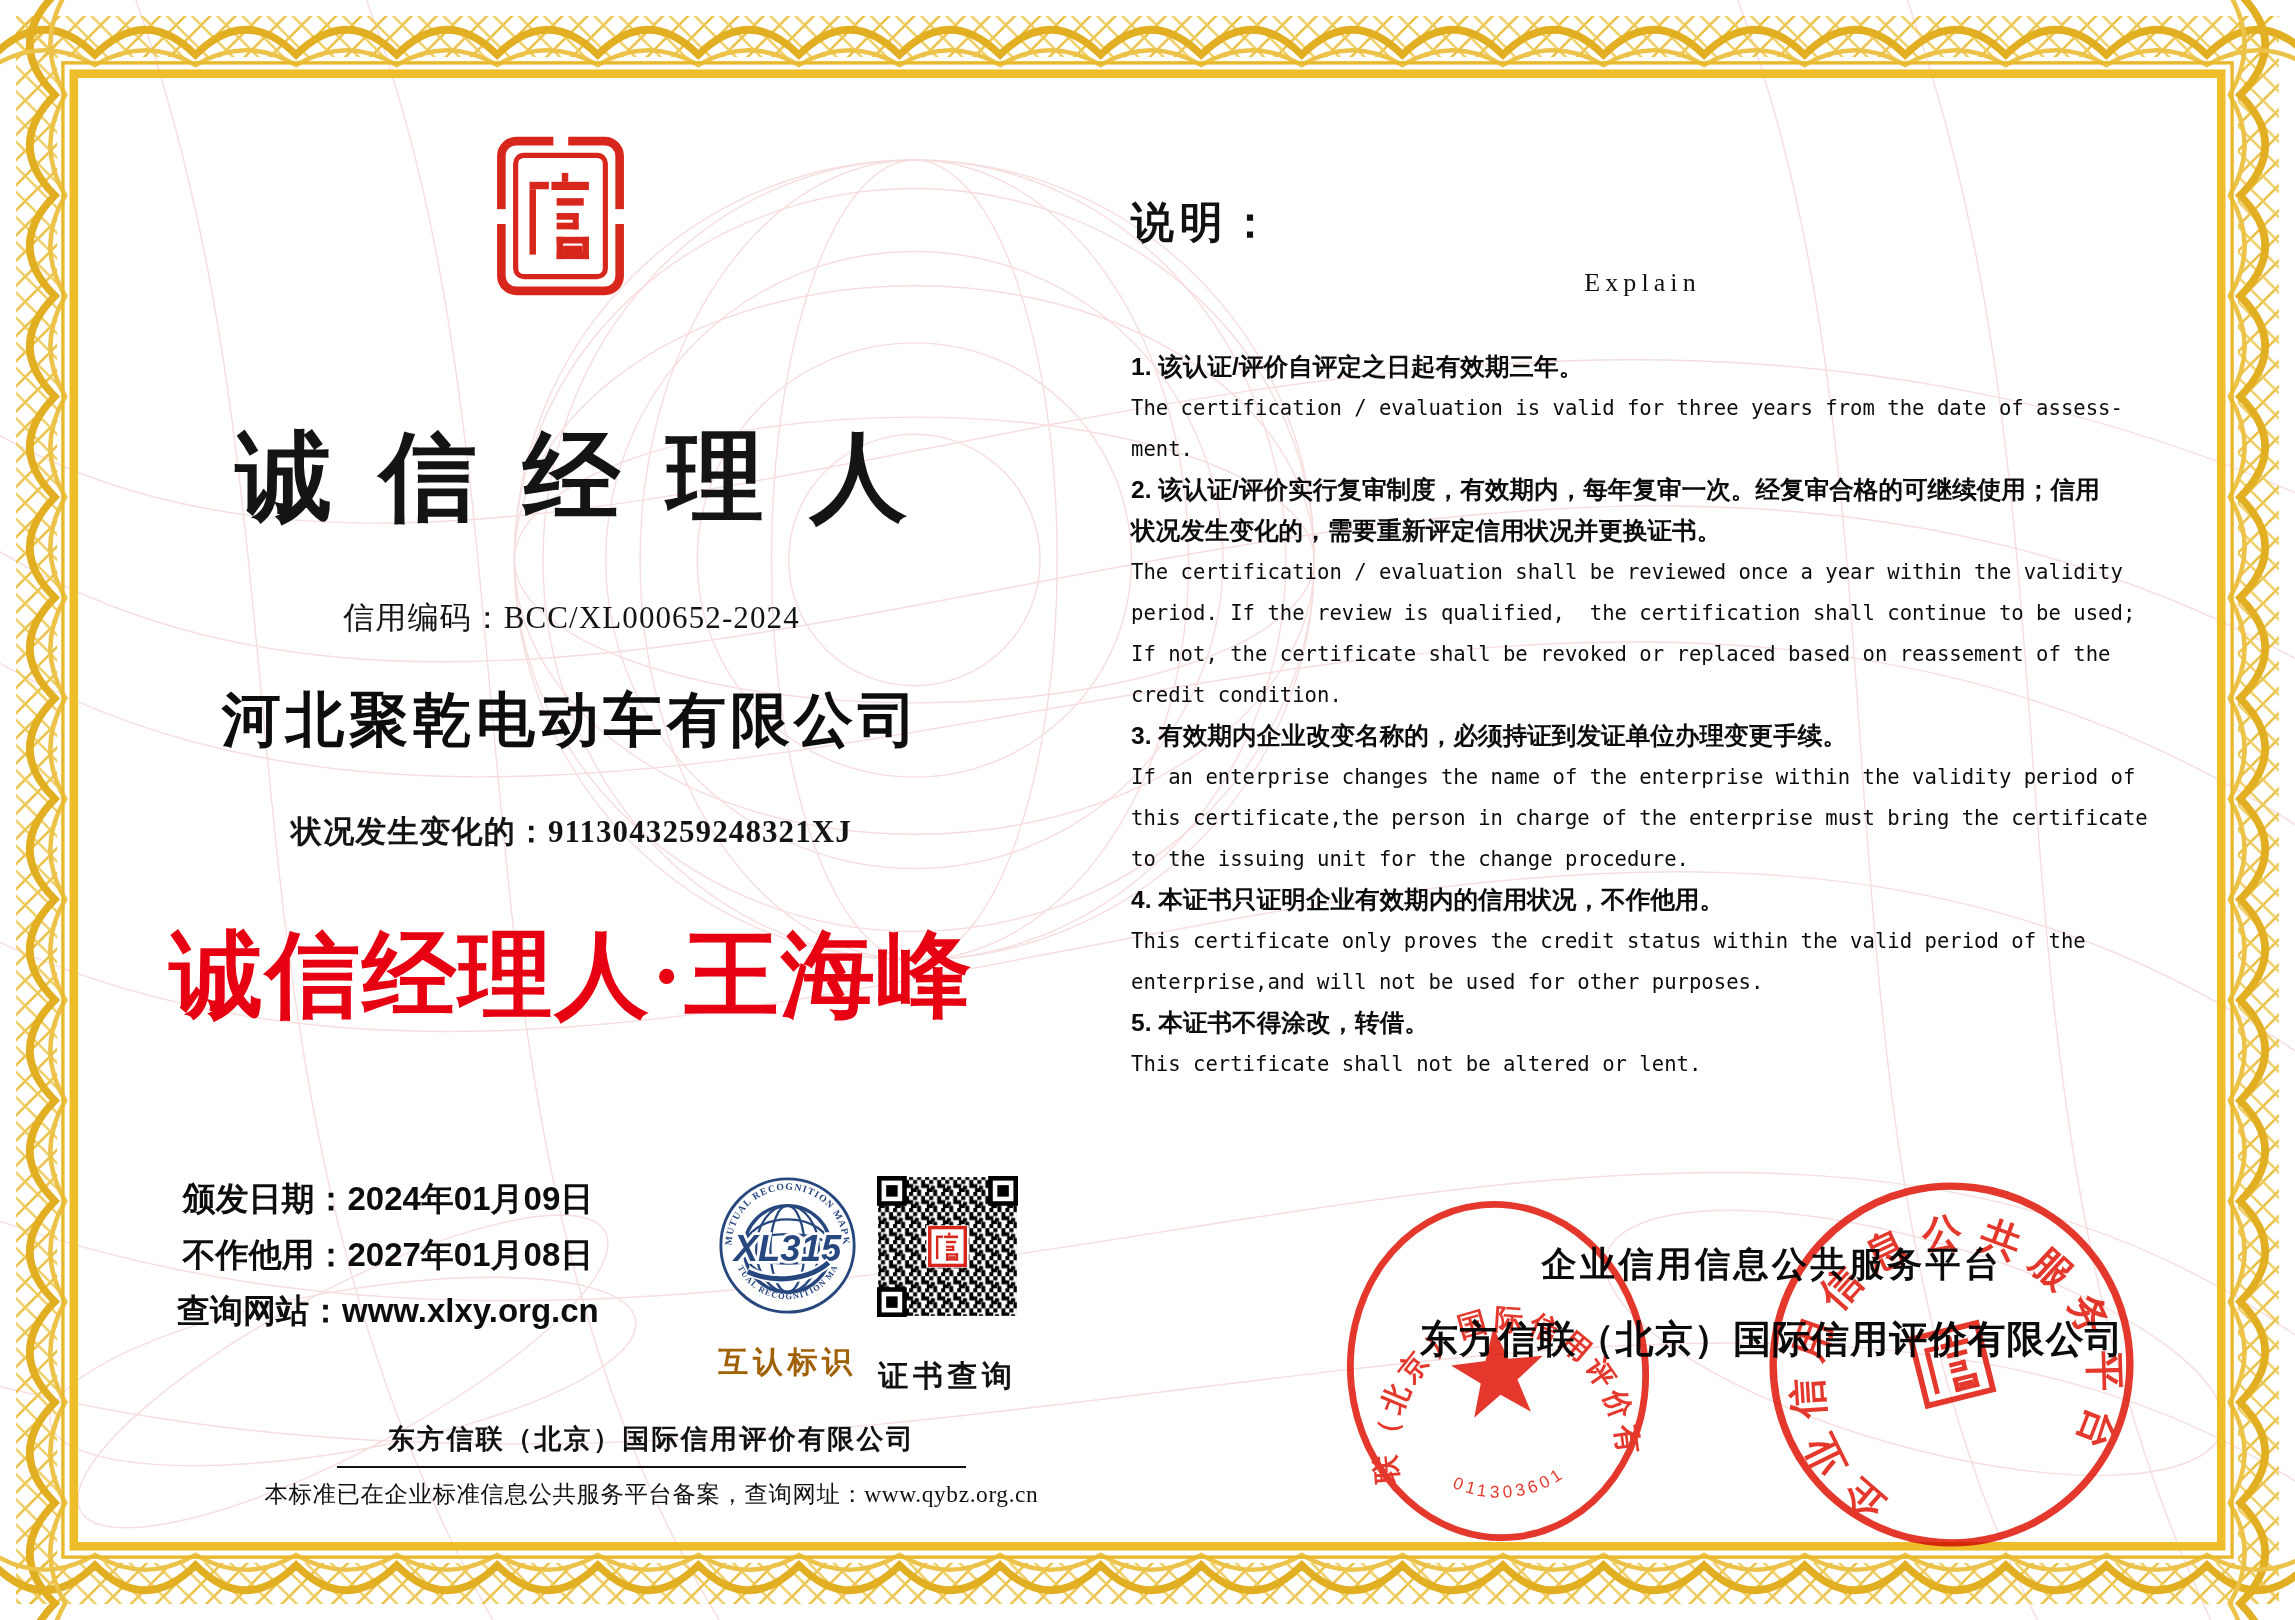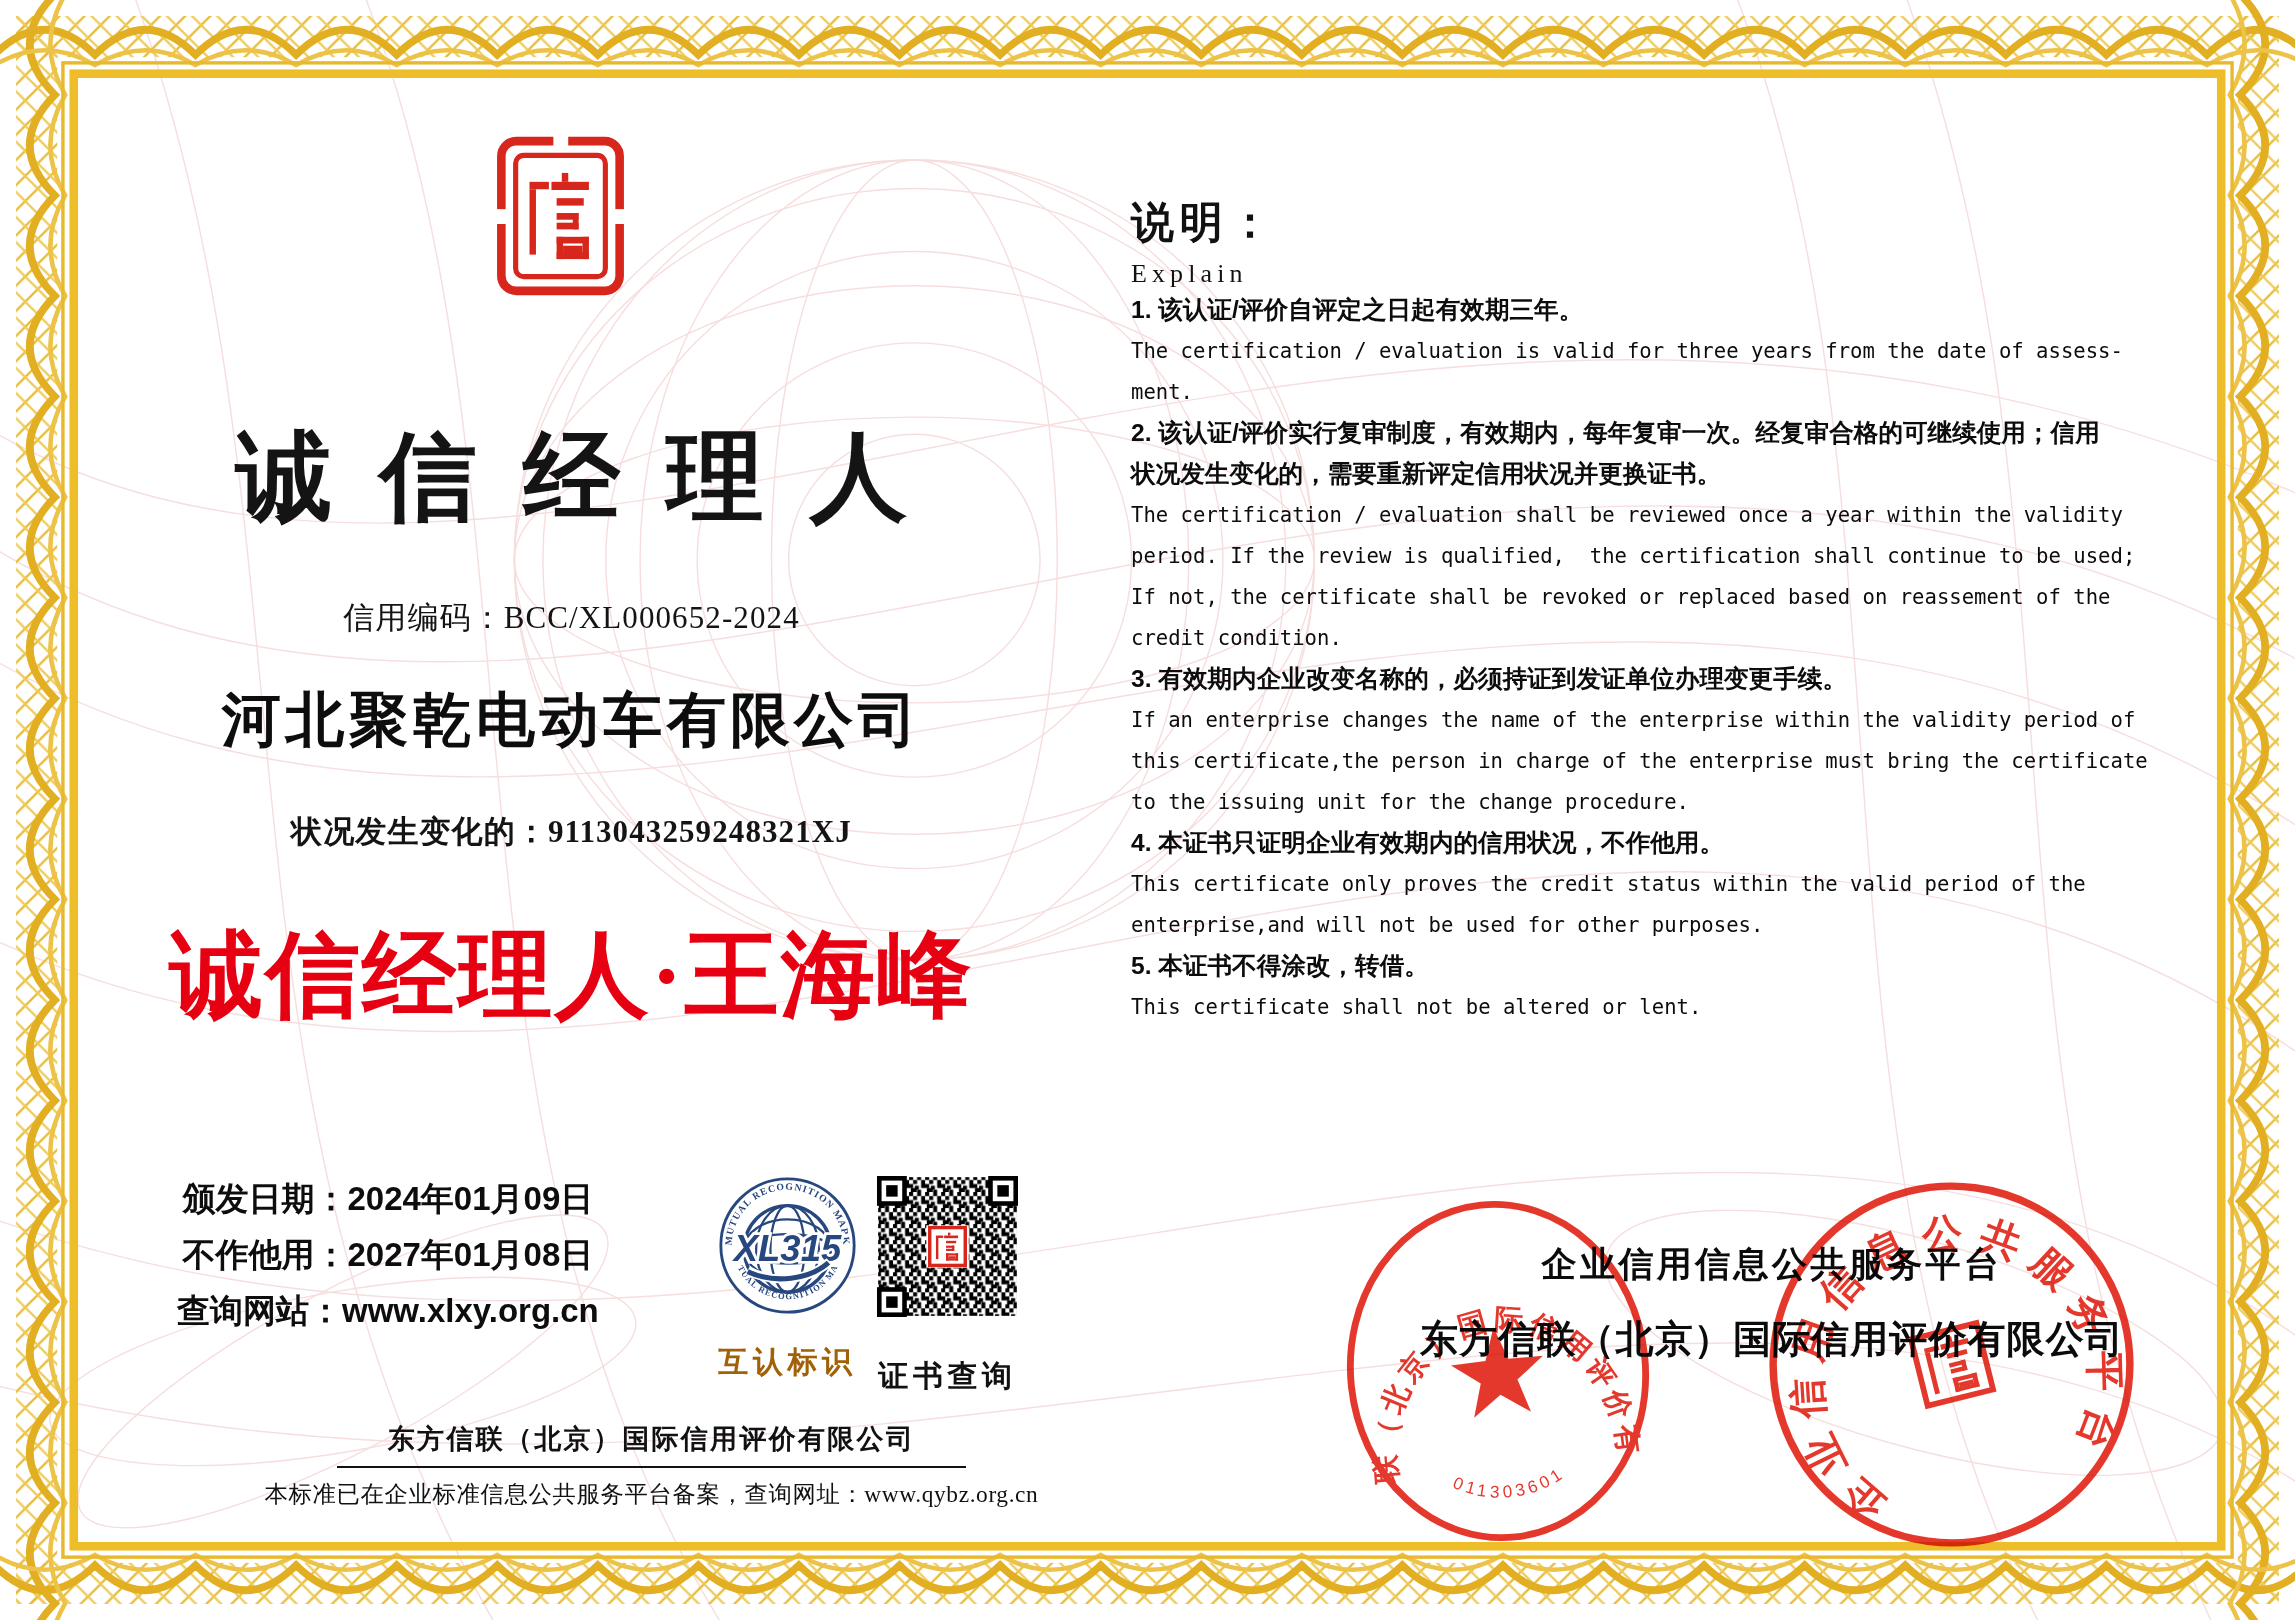--- a/index.html
+++ b/index.html
@@ -28,22 +28,22 @@
   .qr-label{position:absolute;left:877px;top:1342px;width:141px;text-align:center;
     font-size:30px;font-weight:bold;letter-spacing:4.6px;color:#111;margin-top:14px;}
   .footer{position:absolute;left:194px;top:1421px;width:915px;text-align:center;
     font-family:"Liberation Serif",serif;color:#111;}
   .footer .f-company{font-size:27px;font-weight:bold;letter-spacing:2.3px;}
   .footer .f-rule{width:629px;height:0;border-top:2.3px solid #111;margin:9.1px auto 10.3px auto;}
   .footer .f-note{font-size:23.4px;letter-spacing:0.6px;}
   
   .rightcol{position:absolute;left:1131px;top:194px;width:1023px;text-align:left;}
   .exp-head{font-size:43px;font-weight:bold;font-family:"Liberation Serif",serif;letter-spacing:5.7px;}
-  .exp-sub{font-size:26px;font-family:"Liberation Serif",serif;letter-spacing:5.1px;margin-top:7px;}
-  .exp-list{}
+  .exp-sub{font-size:26px;font-family:"Liberation Serif",serif;letter-spacing:5.1px;margin-top:16px;text-align:center;}
+  .exp-list{margin-top:48px;}
   .exp-line{height:41px;display:flex;align-items:center;white-space:pre;}
   .exp-line.zh{font-size:24.6px;font-weight:bold;font-family:"Liberation Sans",sans-serif;color:#0c0c0c;}
   .exp-line.en{font-size:20.6px;font-family:"DejaVu Sans Mono",monospace;color:#0c0c0c;}
   .issuer{position:absolute;left:1326px;top:1241px;width:892px;text-align:center;
     font-family:"Liberation Serif",serif;color:#0b0b0b;}
   .issuer .i-platform{font-size:35px;font-weight:bold;letter-spacing:3.4px;}
   .issuer .i-company{font-size:38px;font-weight:bold;letter-spacing:1.1px;margin-top:26px;}
   .seal{position:absolute;mix-blend-mode:multiply;opacity:.93;}
   .seal-left{left:1332px;top:1187px;width:332px;height:368px;}
   .seal-right{left:1756px;top:1169px;width:391px;height:391px;}

